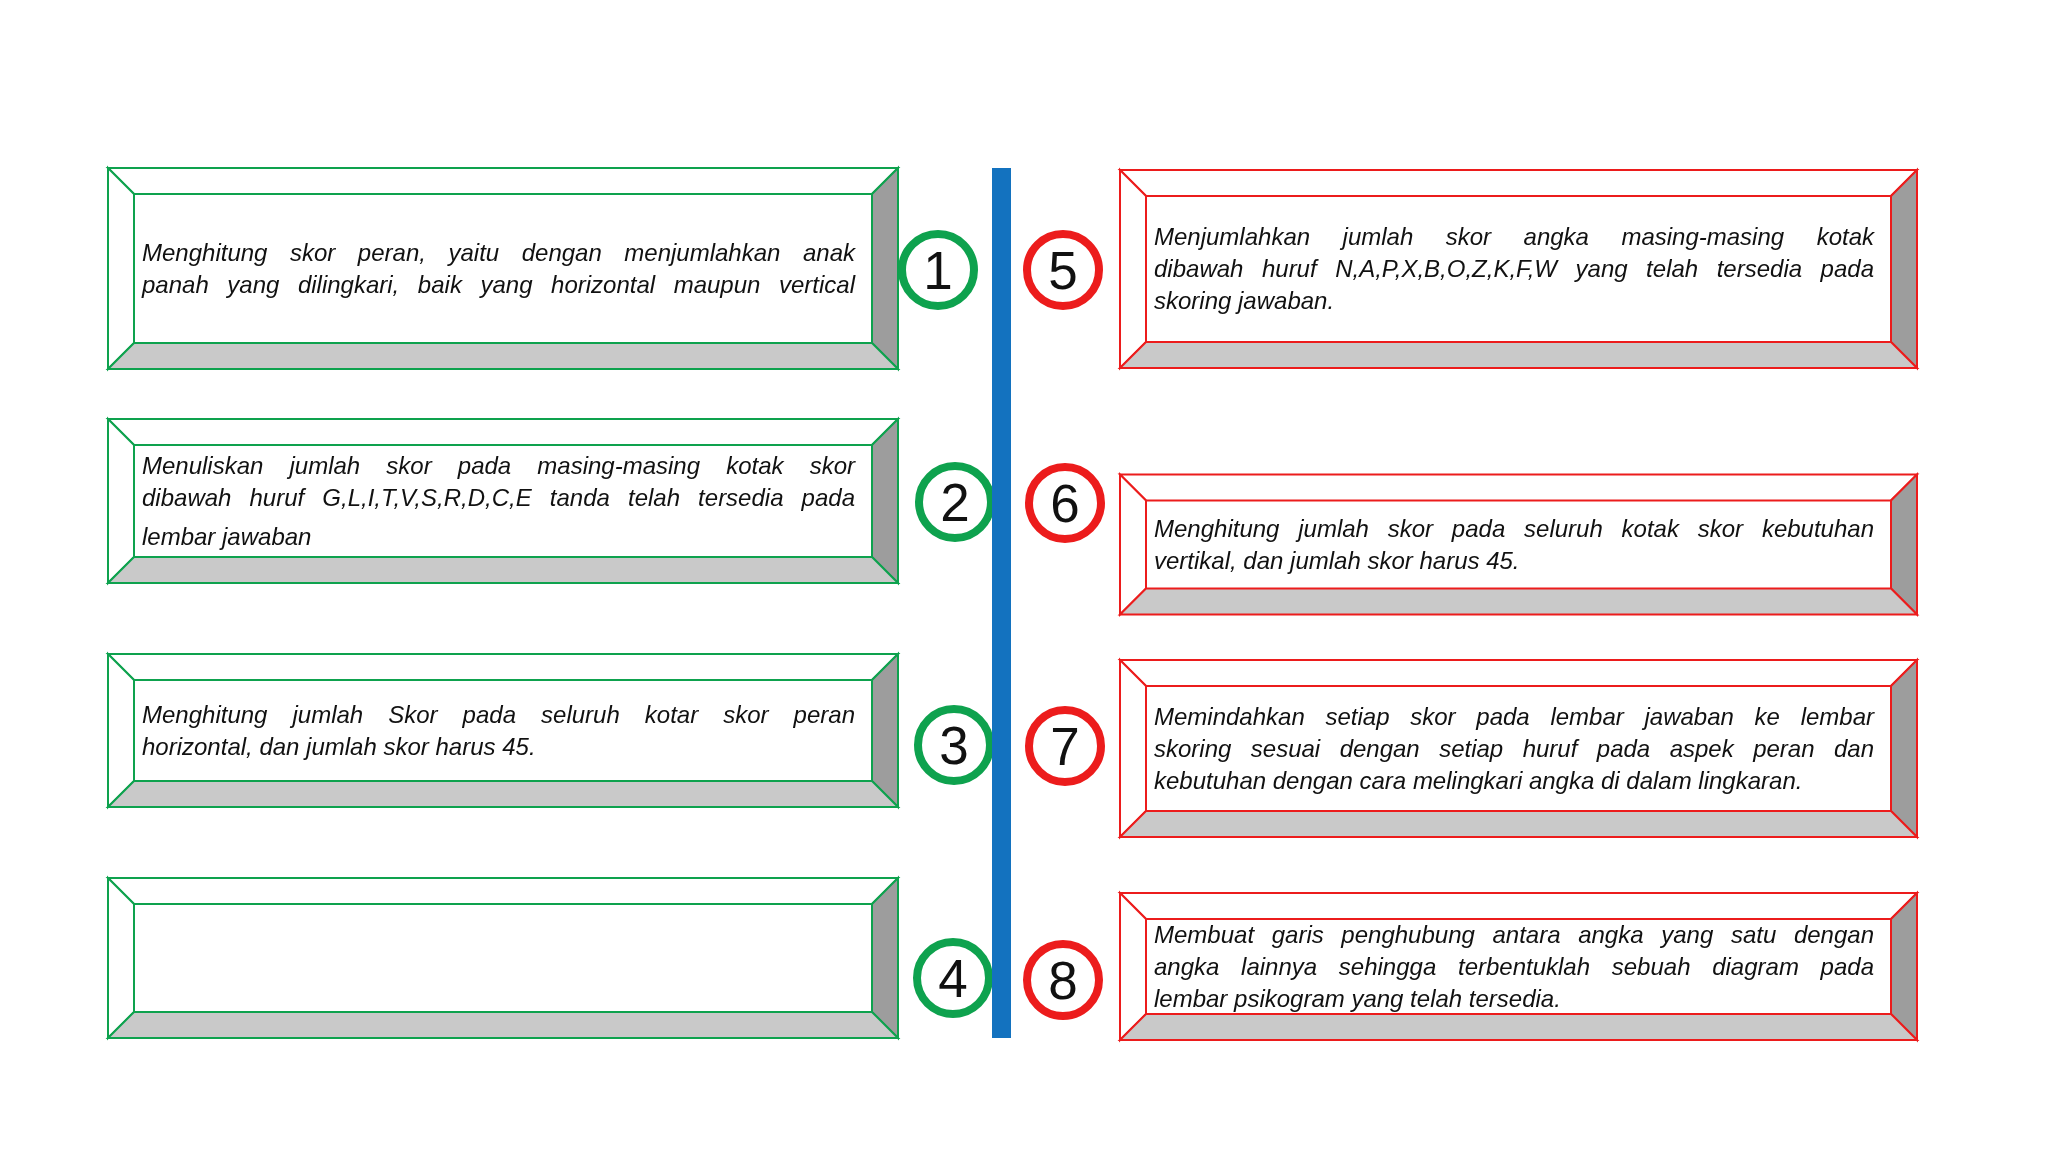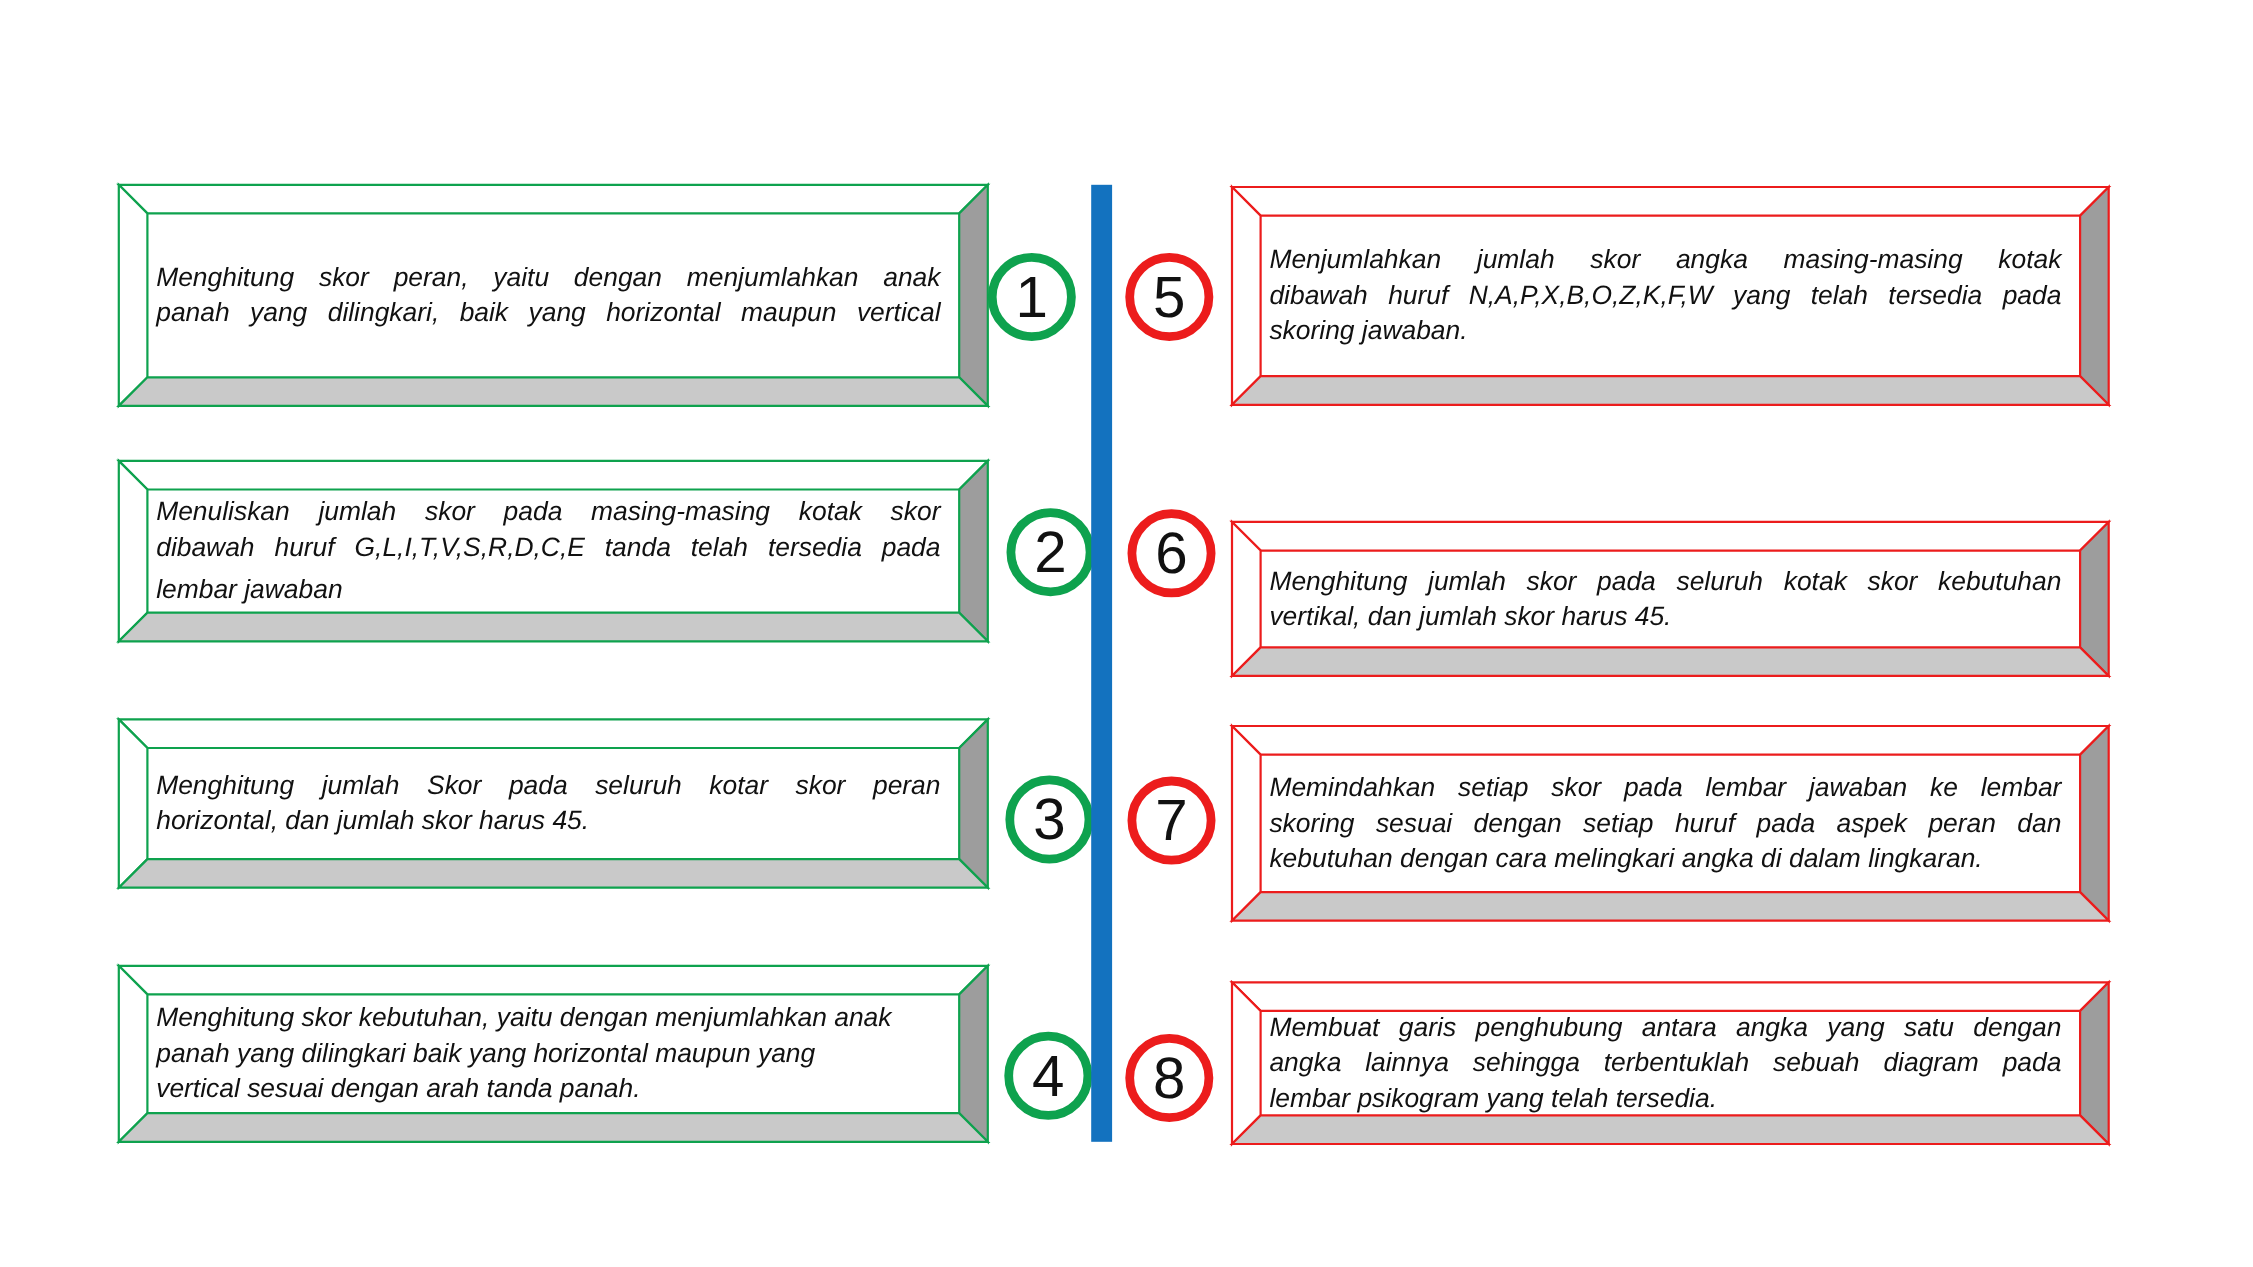--- a/index.html
+++ b/index.html
@@ -120,25 +120,20 @@
       </div>
   </div>
 
   <div class="box3d no-justify" style="left:108px; top:878px; width:790px; height:160px;">
       <svg viewBox="0 0 790 160" class="frame">
         <polygon points="0,0 790,0 764,26 26,26" fill="#ffffff" stroke="#0ea24e" stroke-width="2" stroke-linejoin="miter"></polygon>
         <polygon points="0,0 26,26 26,134 0,160" fill="#ffffff" stroke="#0ea24e" stroke-width="2" stroke-linejoin="miter"></polygon>
         <polygon points="790,0 764,26 764,134 790,160" fill="#9d9d9d" stroke="#0ea24e" stroke-width="2" stroke-linejoin="miter"></polygon>
         <polygon points="0,160 26,134 764,134 790,160" fill="#c9c9c9" stroke="#0ea24e" stroke-width="2" stroke-linejoin="miter"></polygon>
       </svg>
-    <div class="face-text">
-        <div class="jline">Menghitung skor kebutuhan, yaitu dengan menjumlahkan anak</div>
-        <div class="jline">panah yang dilingkari baik yang horizontal maupun yang</div>
-        <div class="jline last">vertical sesuai dengan arah tanda panah.</div>
-      </div>
   </div>
 
   <div class="num-circle" style="left: 898px; top: 230px; border-color: rgb(14, 162, 78);">
     <span>1</span>
   </div>
   <div class="num-circle" style="left: 915px; top: 462px; border-color: rgb(14, 162, 78);">
     <span>2</span>
   </div>
   <div class="num-circle" style="left: 914px; top: 705px; border-color: rgb(14, 162, 78);">
     <span>3</span>

